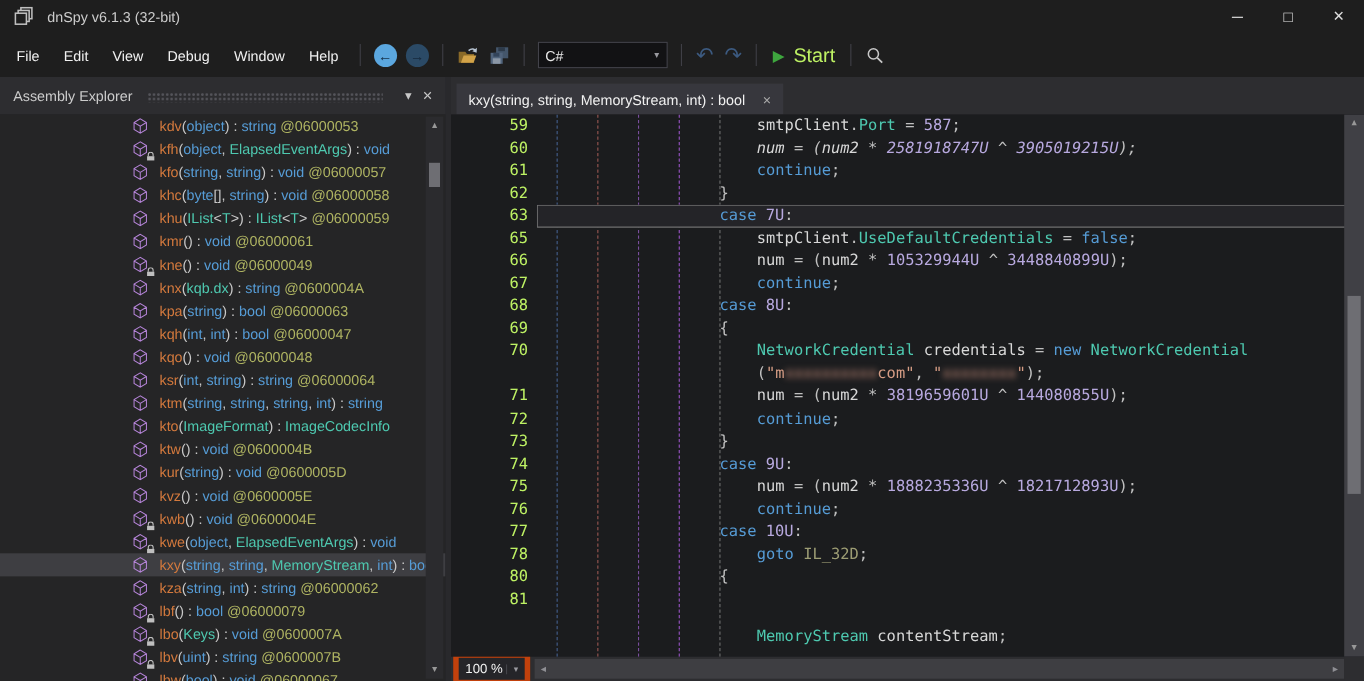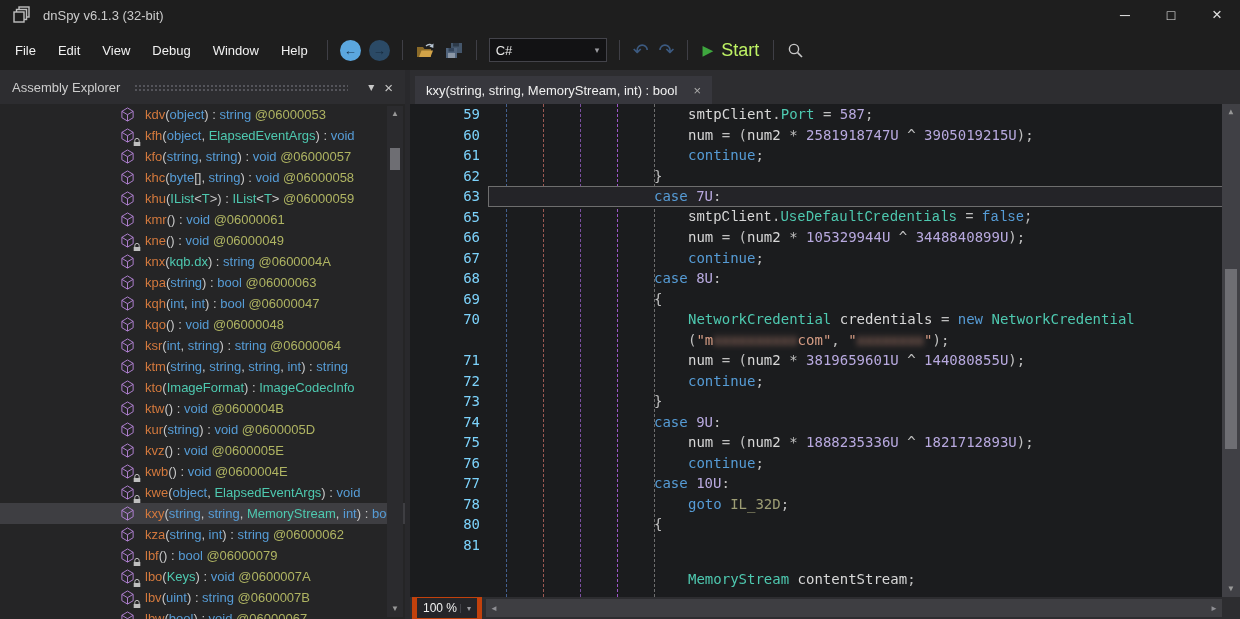--- a/index.html
+++ b/index.html
@@ -57,21 +57,21 @@
   .editor{flex:1;display:flex;flex-direction:column;min-width:0;position:relative}
   .splitter{width:5px;background:#29292C;flex:none}
   .tabbar{height:34px;background:#2D2D30;display:flex;align-items:flex-end;padding-left:5px}
   .tab{height:28px;background:#37373D;display:flex;align-items:center;padding:0 11px;font-size:13px;color:#F1F1F1}
   .tab-close{margin-left:16px;color:#ABABAB;font-size:13px}
   .code-wrap{flex:1;position:relative;background:#1B1C1E;overflow:hidden;
     font-family:"DejaVu Sans Mono",monospace;font-size:14px}
   .guide{position:absolute;top:0;bottom:0;width:0;border-left:1px dashed #666}
   .code-lines{position:relative}
   .cl{display:flex;height:20.5px;line-height:20.5px;white-space:pre}
-  .ln{width:78px;flex:none;text-align:right;padding-right:8px;box-sizing:border-box;color:#7dd3fc}
+  .ln{width:78px;flex:none;text-align:right;padding-right:8px;box-sizing:border-box;color:#bef264}
   .lc{flex:1;min-width:0}
   .cl.hl .lc{box-shadow:inset 0 0 0 1px #6E6E6E;background:#242428}
   .ck{color:#569CD6}.ct{color:#4EC9B0}.cn{color:#B8A9DF}.ci{color:#D8D8D8}
   .cp{color:#C0C0C0}.cs{color:#D69D85}.cl-lbl{color:#9D9D74}
   .cb{color:#D1937E;filter:blur(3px)}
   .ed-sb{top:0;right:0;bottom:0;width:18px;background:#404045}
   
   .bottombar{height:22px;background:#2D2D30;display:flex;align-items:center}
   .zoom-combo{width:60px;height:20px;margin-left:2px;background:#252529;border:5px solid #c2410c;display:flex;align-items:center;flex:none}
   .zoom-text{flex:1;padding-left:6px;font-size:12px;color:#F1F1F1}
@@ -496,25 +496,25 @@
     <div class="code-wrap">
       <div id="guides">
           <div class="guide" style="left: 96px; border-left-color: rgb(68, 96, 143);"></div>
           <div class="guide" style="left: 133px; border-left-color: rgb(155, 88, 82);"></div>
           <div class="guide" style="left: 170px; border-left-color: rgb(122, 78, 158);"></div>
           <div class="guide" style="left: 207px; border-left-color: rgb(156, 85, 200);"></div>
           <div class="guide" style="left: 244px; border-left-color: rgb(110, 110, 110);"></div>
         </div>
       <div class="code-lines" id="code-lines">
           <div class="cl"><span class="ln">59</span><span class="lc" style="padding-left: 200px;"><span class="ci">smtpClient</span><span class="cp">.</span><span class="ct">Port</span><span class="cp"> = </span><span class="cn">587</span><span class="cp">;</span></span></div>
-          <div class="cl"><span class="ln">60</span><span class="lc" style="padding-left: 200px;"><span class="ci">num</span><span class="cp"> = (</span><span class="ci">num2</span><span class="cp"> * </span><span class="cn">2581918747U</span><span class="cp"> ^ </span><span class="cn">3905019215U</span><span class="cp">);</span></span></div>
+          <div class="cl"><span class="ln">60</span><span class="lc" style="padding-left: 200px; font-style: italic;"><span class="ci">num</span><span class="cp"> = (</span><span class="ci">num2</span><span class="cp"> * </span><span class="cn">2581918747U</span><span class="cp"> ^ </span><span class="cn">3905019215U</span><span class="cp">);</span></span></div>
           <div class="cl"><span class="ln">61</span><span class="lc" style="padding-left: 200px;"><span class="ck">continue</span><span class="cp">;</span></span></div>
           <div class="cl"><span class="ln">62</span><span class="lc" style="padding-left: 166px;"><span class="cp">}</span></span></div>
           <div class="cl hl"><span class="ln">63</span><span class="lc" style="padding-left: 166px;"><span class="ck">case</span><span class="cp"> </span><span class="cn">7U</span><span class="cp">:</span></span></div>
-          <div class="cl"><span class="ln">65</span><span class="lc" style="padding-left: 200px; font-family: Liberation Mono, monospace;"><span class="ci">smtpClient</span><span class="cp">.</span><span class="ct">UseDefaultCredentials</span><span class="cp"> = </span><span class="ck">false</span><span class="cp">;</span></span></div>
+          <div class="cl"><span class="ln">65</span><span class="lc" style="padding-left: 200px;"><span class="ci">smtpClient</span><span class="cp">.</span><span class="ct">UseDefaultCredentials</span><span class="cp"> = </span><span class="ck">false</span><span class="cp">;</span></span></div>
           <div class="cl"><span class="ln">66</span><span class="lc" style="padding-left: 200px;"><span class="ci">num</span><span class="cp"> = (</span><span class="ci">num2</span><span class="cp"> * </span><span class="cn">105329944U</span><span class="cp"> ^ </span><span class="cn">3448840899U</span><span class="cp">);</span></span></div>
           <div class="cl"><span class="ln">67</span><span class="lc" style="padding-left: 200px;"><span class="ck">continue</span><span class="cp">;</span></span></div>
           <div class="cl"><span class="ln">68</span><span class="lc" style="padding-left: 166px;"><span class="ck">case</span><span class="cp"> </span><span class="cn">8U</span><span class="cp">:</span></span></div>
           <div class="cl"><span class="ln">69</span><span class="lc" style="padding-left: 166px;"><span class="cp">{</span></span></div>
           <div class="cl"><span class="ln">70</span><span class="lc" style="padding-left: 200px;"><span class="ct">NetworkCredential</span><span class="ci"> credentials</span><span class="cp"> = </span><span class="ck">new</span><span class="ct"> NetworkCredential</span></span></div>
           <div class="cl"><span class="ln"></span><span class="lc" style="padding-left: 200px;"><span class="cp">(</span><span class="cs">"m</span><span class="cb">xxxxxxxxxx</span><span class="cs">com"</span><span class="cp">, </span><span class="cs">"</span><span class="cb">xxxxxxxx</span><span class="cs">"</span><span class="cp">);</span></span></div>
           <div class="cl"><span class="ln">71</span><span class="lc" style="padding-left: 200px;"><span class="ci">num</span><span class="cp"> = (</span><span class="ci">num2</span><span class="cp"> * </span><span class="cn">3819659601U</span><span class="cp"> ^ </span><span class="cn">144080855U</span><span class="cp">);</span></span></div>
           <div class="cl"><span class="ln">72</span><span class="lc" style="padding-left: 200px;"><span class="ck">continue</span><span class="cp">;</span></span></div>
           <div class="cl"><span class="ln">73</span><span class="lc" style="padding-left: 166px;"><span class="cp">}</span></span></div>
           <div class="cl"><span class="ln">74</span><span class="lc" style="padding-left: 166px;"><span class="ck">case</span><span class="cp"> </span><span class="cn">9U</span><span class="cp">:</span></span></div>

